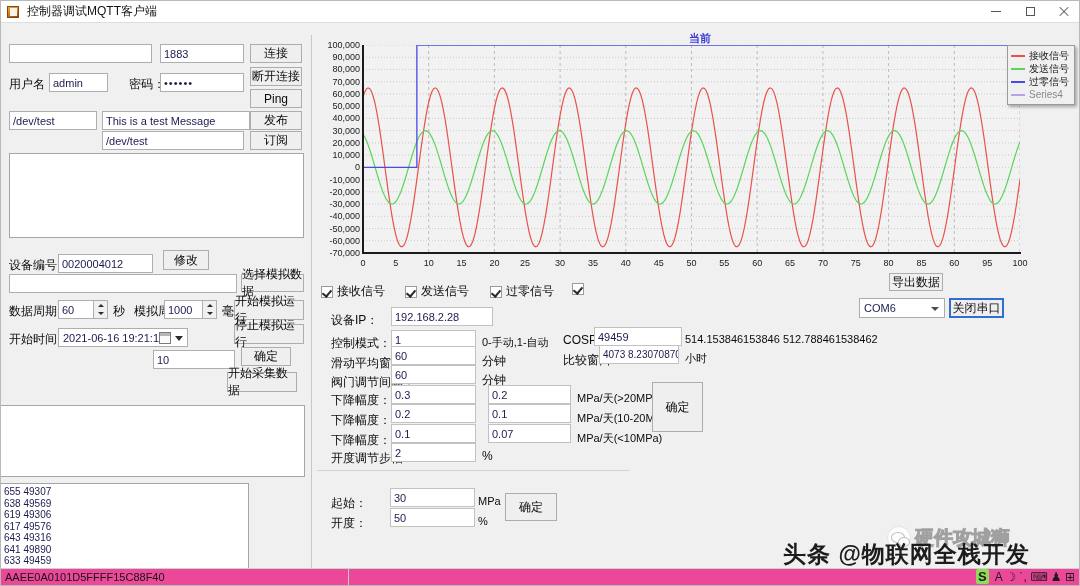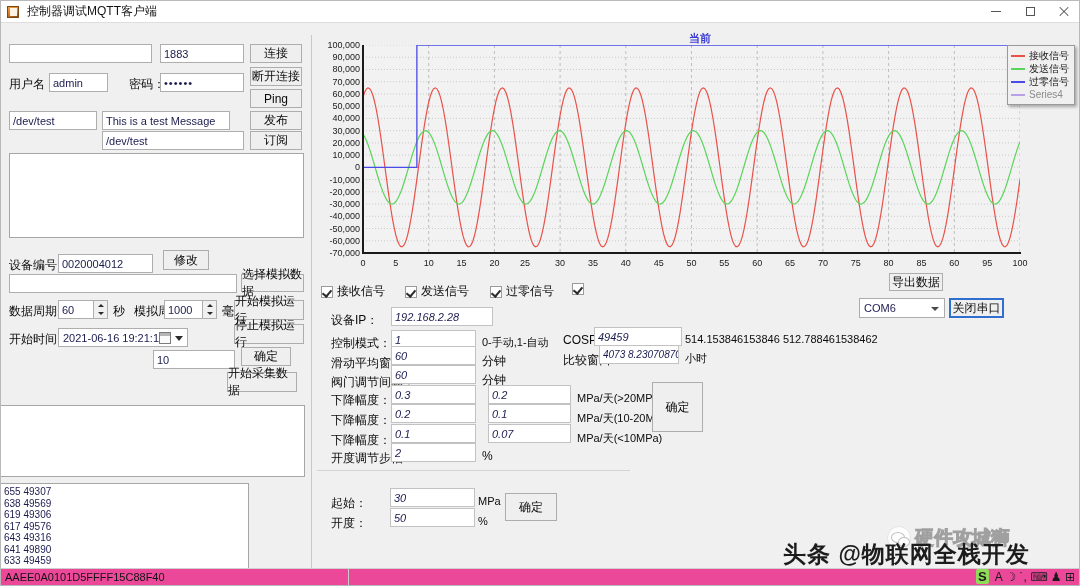--- a/index.html
+++ b/index.html
@@ -64,21 +64,21 @@
     font-family: "Liberation Sans", sans-serif;
     font-size: 11px;
     color: #1b1b4f;
     padding: 1px 3px;
     line-height: 16px;
     height: 19px;
     outline: none;
     white-space: nowrap;
     overflow: hidden;
   }
-  .tb.flat { border: 1px solid #c2c2c2; font-style: italic; }
+  .tb.flat { border: 1px solid #c2c2c2; }
   .btn {
     position: absolute;
     background: #efefef;
     border: 1px solid #adadad;
     font-family: "Liberation Sans", sans-serif;
     font-size: 12px;
     color: #0a0a0a;
     display: flex; align-items: center; justify-content: center;
     cursor: default;
     user-select: none;
@@ -303,21 +303,21 @@
   <div class="btn" style="left:249px; top:43px; width:52px; height:19px;">连接</div>
 
   <div class="lbl" style="left:8px; top:76px;">用户名：</div>
   <div class="tb" style="left:48px; top:72px; width:59px;">admin</div>
   <div class="lbl" style="left:128px; top:76px;">密码：</div>
   <div class="tb" style="left:159px; top:72px; width:84px; letter-spacing:1px;">••••••</div>
   <div class="btn" style="left:249px; top:66px; width:52px; height:19px;">断开连接</div>
   <div class="btn" style="left:249px; top:88px; width:52px; height:19px;">Ping</div>
 
   <div class="tb" style="left:8px; top:110px; width:88px;">/dev/test</div>
-  <div class="tb" style="left:101px; top:110px; width:128px;">This is a test Message</div>
+  <div class="tb" style="left:101px; top:110px; width:148px;">This is a test Message</div>
   <div class="btn" style="left:249px; top:110px; width:52px; height:19px;">发布</div>
 
   <div class="tb" style="left:101px; top:130px; width:142px;">/dev/test</div>
   <div class="btn" style="left:249px; top:130px; width:52px; height:19px;">订阅</div>
 
   <div class="mbox" style="left:8px; top:152px; width:295px; height:85px;">
     <div class="line"></div>
   </div>
 
   <div class="lbl" style="left:8px; top:257px;">设备编号：</div>

